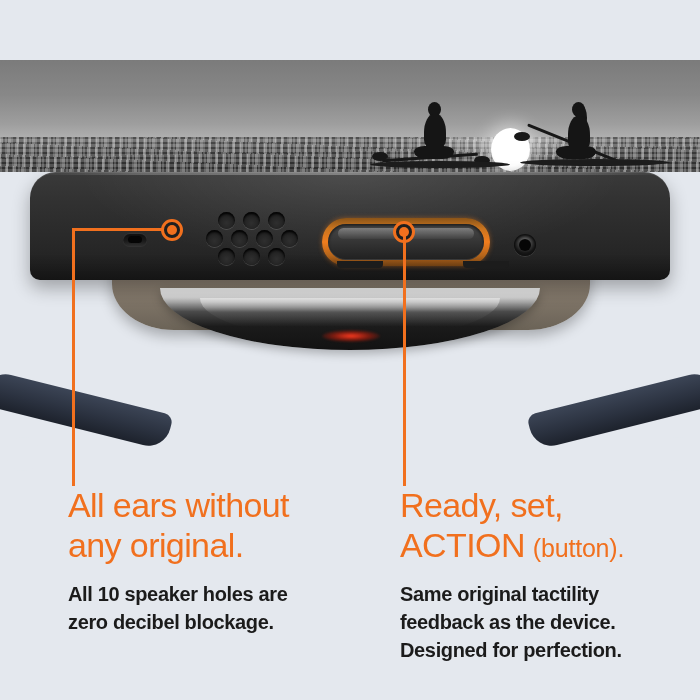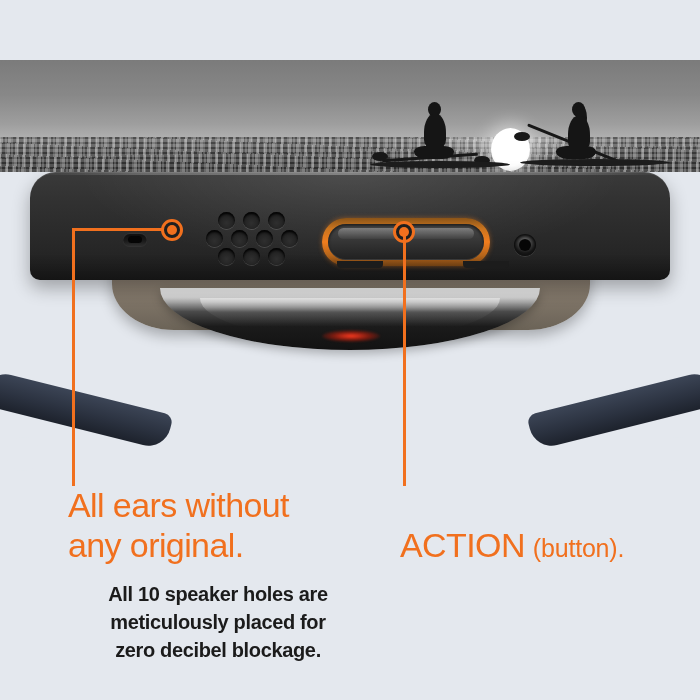--- a/index.html
+++ b/index.html
@@ -322,21 +322,21 @@
     letter-spacing: -0.2px;
   }
   .body-copy {
     margin: 14px 0 0 0;
     color: #1b1b1b;
     font-size: 20px;
     line-height: 1.42;
     font-weight: 700;
     letter-spacing: -0.35px;
   }
-  .body-copy span { display: block; white-space: nowrap; text-align: center; }
+  .body-copy span { display: block; white-space: nowrap; }
 </style>
 </head>
 <body>
 
 <div id="stage">
 
   <div class="photo-band">
     <div class="sky"></div>
     <div class="sea"></div>
     <div class="sea-glitter"></div>
@@ -417,25 +417,29 @@
   <div class="callout-dot" style="left:393px; top:221px;"></div>
   <div class="callout-line" style="left:403px; top:232px; width:3px; height:254px;"></div>
 
   <div class="txt-col txt-left">
     <h2 class="headline">
       <span>All ears without</span><br>
       <span>any original.</span>
     </h2>
     <p class="body-copy">
       <span>All 10 speaker holes are</span>
-      <span>meticulously placed for</span>
       <span>zero decibel blockage.</span>
     </p>
   </div>
 
   <div class="txt-col txt-right">
     <h2 class="headline">
-      <br>
+      <span>Ready, set,</span><br>
       <span>ACTION</span><span class="small" style="margin-left:8px;">(button).</span>
     </h2>
+    <p class="body-copy">
+      <span>Same original tactility</span>
+      <span>feedback as the device.</span>
+      <span>Designed for perfection.</span>
+    </p>
   </div>
 
 </div>
 
 </body></html>

